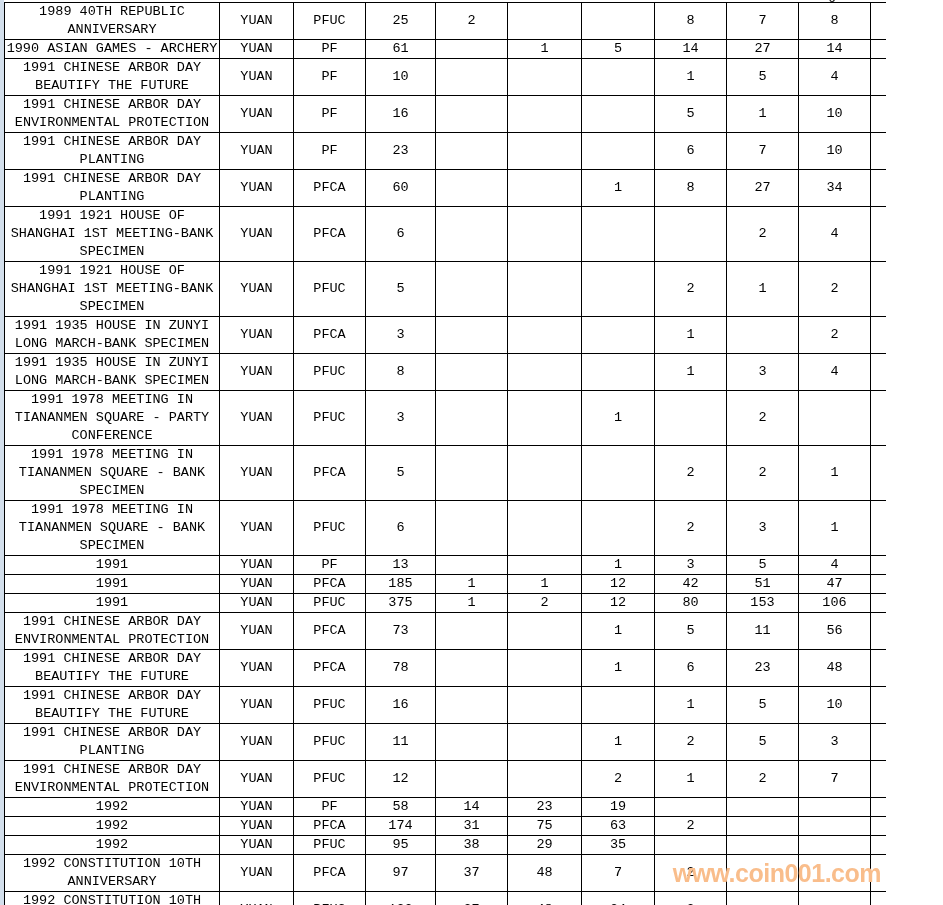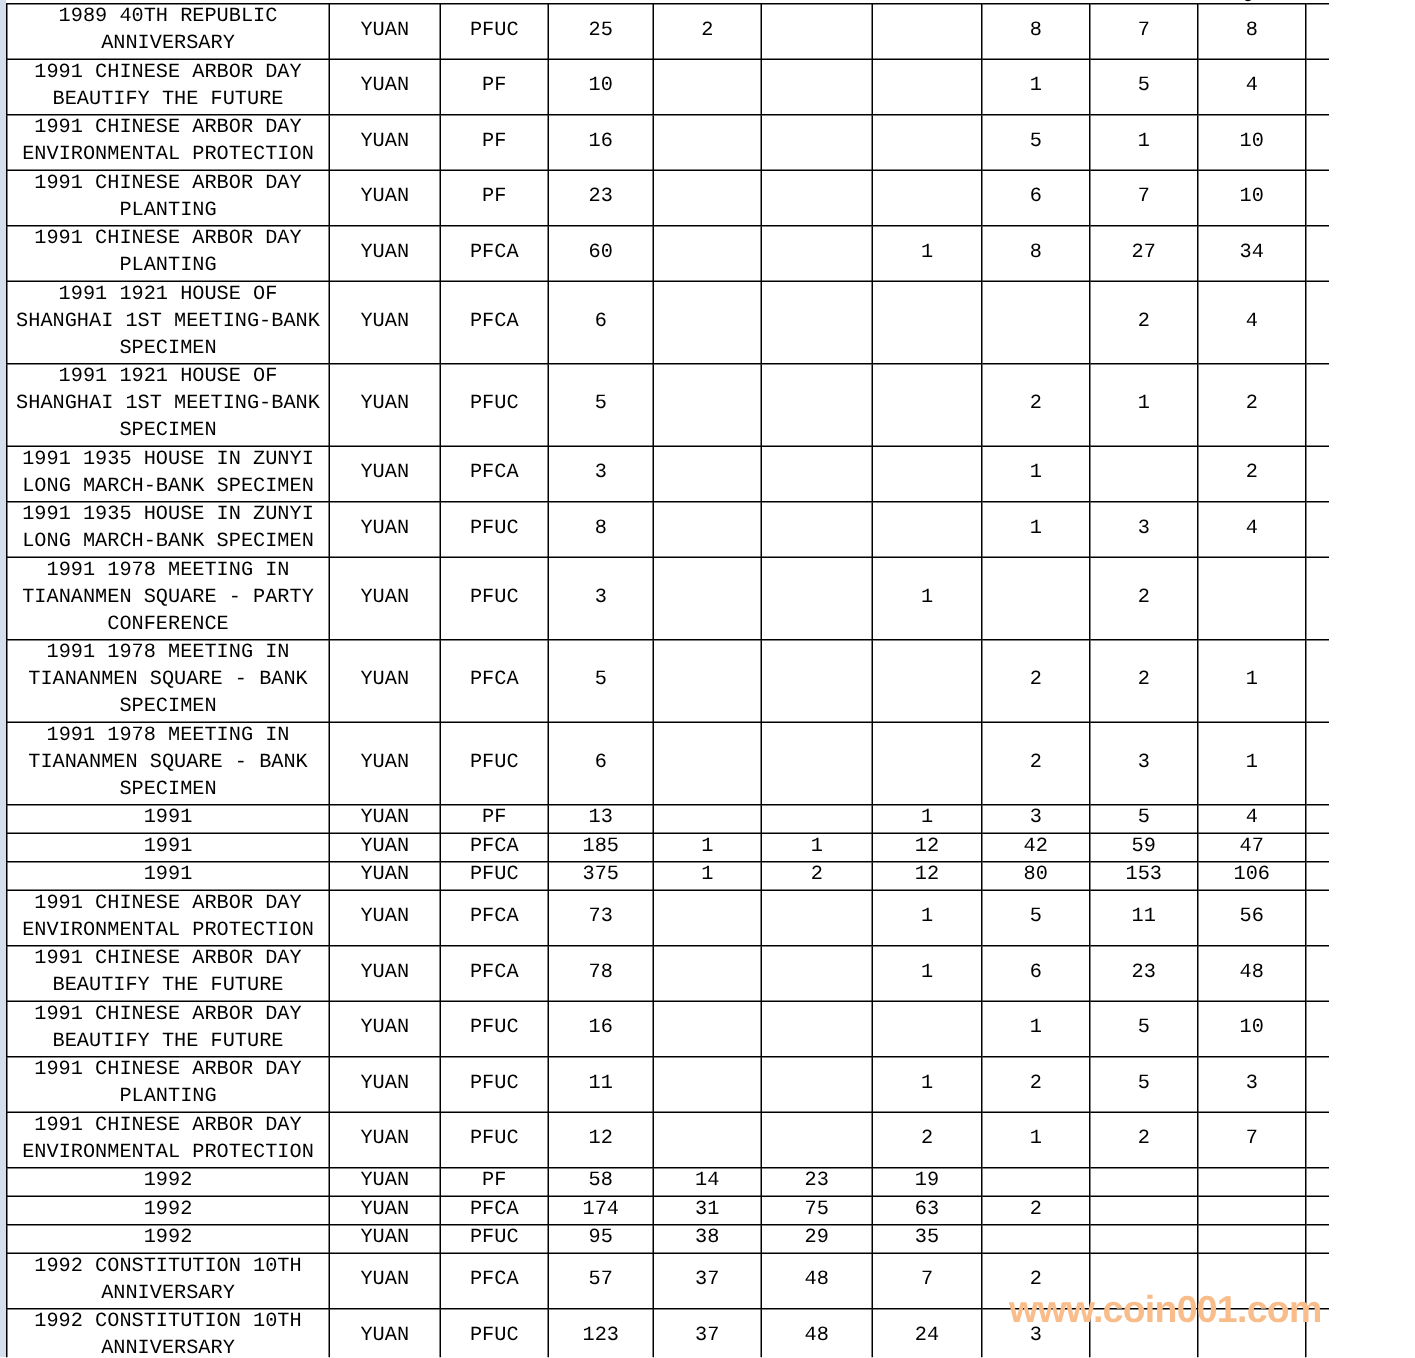--- a/index.html
+++ b/index.html
@@ -69,20 +69,33 @@
       <td class="c-grade">PFUC</td>
       <td class="c-total">25</td>
       <td class="c-val">2</td>
       <td class="c-val"></td>
       <td class="c-val"></td>
       <td class="c-val">8</td>
       <td class="c-val">7</td>
       <td class="c-val">8</td>
       <td class="c-val"></td>
     </tr>
+        <tr style="height: 18px;">
+      <td class="c-name">1990 ASIAN GAMES - ARCHERY</td>
+      <td class="c-cur">YUAN</td>
+      <td class="c-grade">PF</td>
+      <td class="c-total">61</td>
+      <td class="c-val"></td>
+      <td class="c-val">1</td>
+      <td class="c-val">5</td>
+      <td class="c-val">14</td>
+      <td class="c-val">27</td>
+      <td class="c-val">14</td>
+      <td class="c-val"></td>
+    </tr>
         <tr style="height: 36px;">
       <td class="c-name">1991 CHINESE ARBOR DAY
 BEAUTIFY THE FUTURE</td>
       <td class="c-cur">YUAN</td>
       <td class="c-grade">PF</td>
       <td class="c-total">10</td>
       <td class="c-val"></td>
       <td class="c-val"></td>
       <td class="c-val"></td>
       <td class="c-val">1</td>
@@ -250,21 +263,21 @@
     </tr>
         <tr style="height: 18px;">
       <td class="c-name">1991</td>
       <td class="c-cur">YUAN</td>
       <td class="c-grade">PFCA</td>
       <td class="c-total">185</td>
       <td class="c-val">1</td>
       <td class="c-val">1</td>
       <td class="c-val">12</td>
       <td class="c-val">42</td>
-      <td class="c-val">59</td>
+      <td class="c-val">51</td>
       <td class="c-val">47</td>
       <td class="c-val"></td>
     </tr>
         <tr style="height: 18px;">
       <td class="c-name">1991</td>
       <td class="c-cur">YUAN</td>
       <td class="c-grade">PFUC</td>
       <td class="c-total">375</td>
       <td class="c-val">1</td>
       <td class="c-val">2</td>
@@ -381,21 +394,21 @@
       <td class="c-val"></td>
       <td class="c-val"></td>
       <td class="c-val"></td>
       <td class="c-val"></td>
     </tr>
         <tr style="height: 36px;">
       <td class="c-name">1992 CONSTITUTION 10TH
 ANNIVERSARY</td>
       <td class="c-cur">YUAN</td>
       <td class="c-grade">PFCA</td>
-      <td class="c-total">57</td>
+      <td class="c-total">97</td>
       <td class="c-val">37</td>
       <td class="c-val">48</td>
       <td class="c-val">7</td>
       <td class="c-val">2</td>
       <td class="c-val"></td>
       <td class="c-val"></td>
       <td class="c-val"></td>
     </tr>
         <tr style="height: 36px;">
       <td class="c-name">1992 CONSTITUTION 10TH

